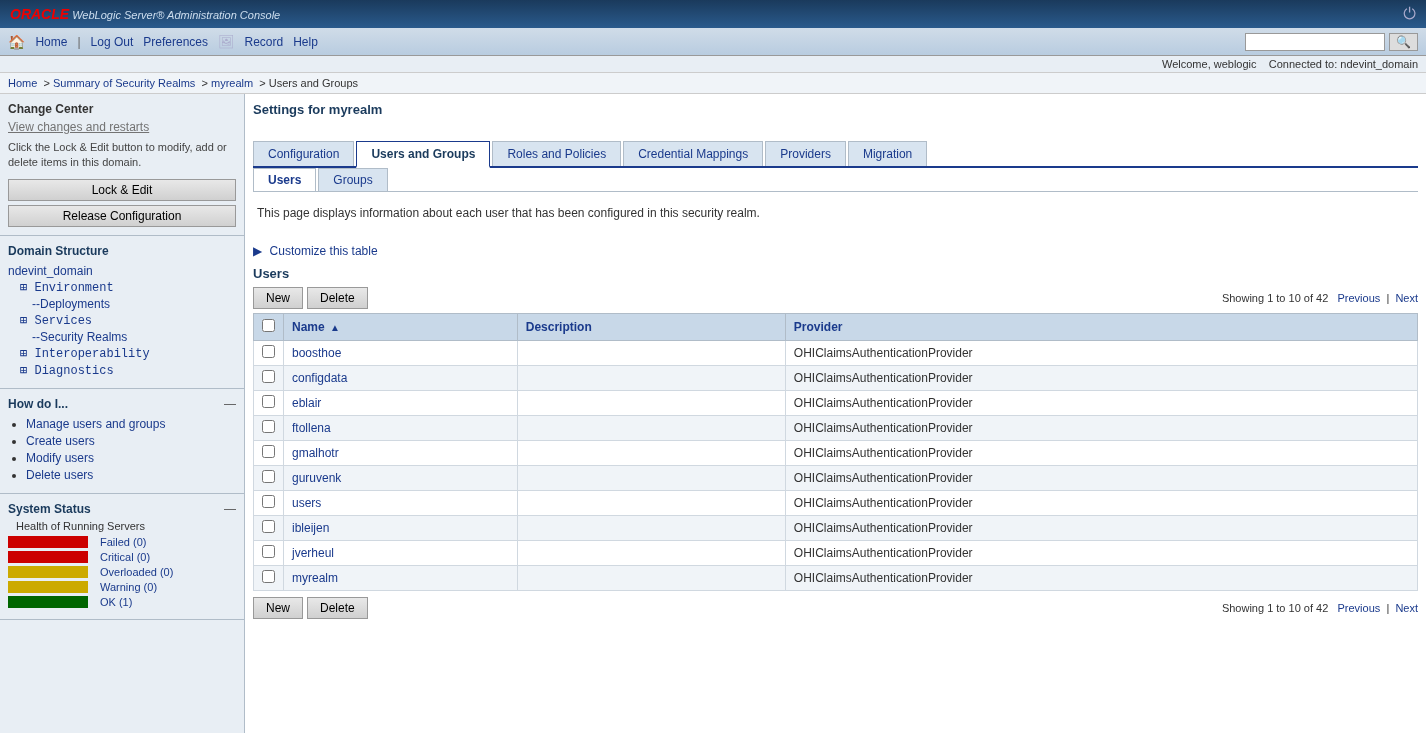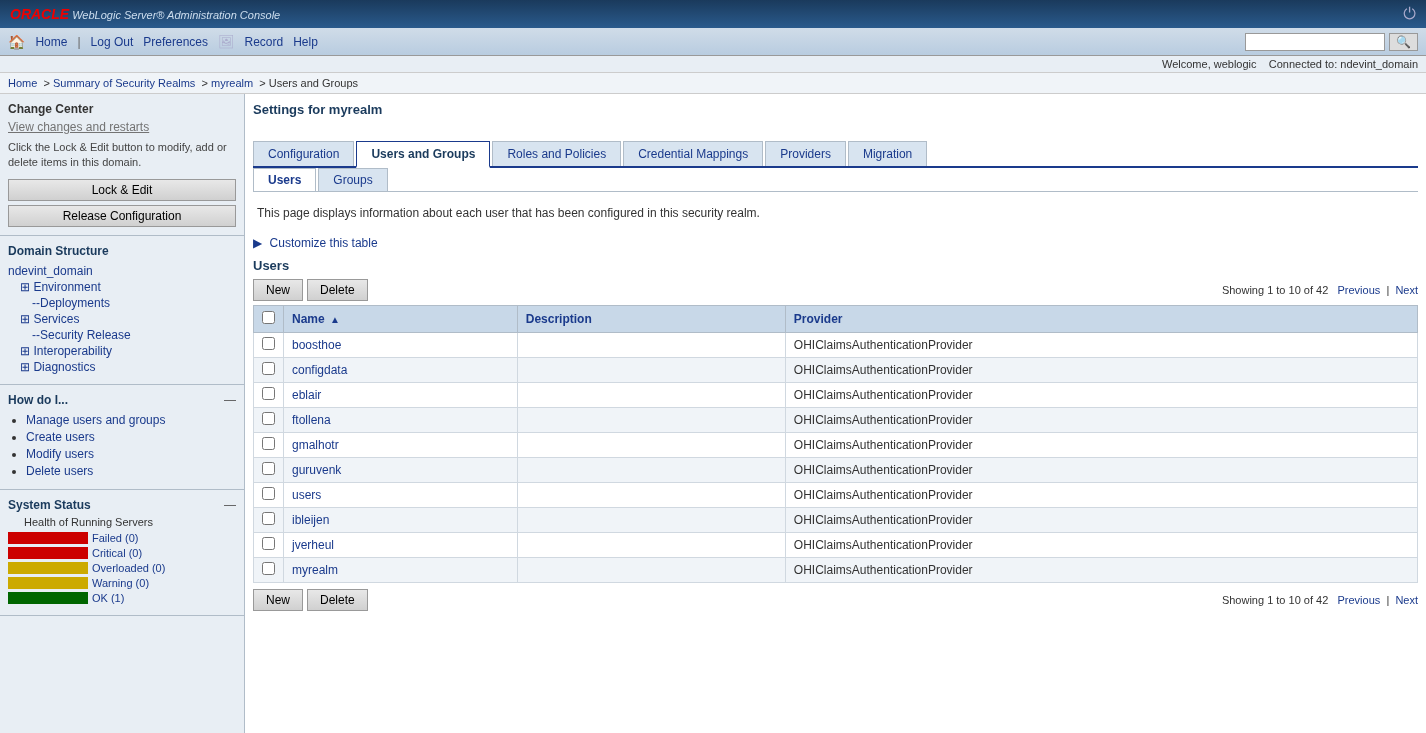--- a/index.html
+++ b/index.html
@@ -83,39 +83,39 @@
       display: block; width: 100%; background: linear-gradient(to bottom, #e8e8e8, #d0d0d0);
       border: 1px solid #999; padding: 3px; text-align: center; cursor: pointer; font-size: 12px; margin-bottom: 4px;
     }
     .btn-release {
       display: block; width: 100%; background: linear-gradient(to bottom, #e8e8e8, #d0d0d0);
       border: 1px solid #999; padding: 3px; text-align: center; cursor: pointer; font-size: 12px;
     }
 
     
     .domain-link { color: #1a3a8c; text-decoration: none; display: block; margin-bottom: 2px; font-size: 12px; }
-    .tree-item { padding-left: 12px; }
+    .tree-item { padding-left: 12px; font-family: Liberation Mono, monospace; }
     .tree-item-l2 { padding-left: 24px; }
 
     
     .howdoi-header {
       display: flex; justify-content: space-between; align-items: center;
       font-weight: bold; font-size: 12px; color: #1a3a5c;
     }
     .howdoi-list { list-style: disc; padding-left: 18px; margin-top: 6px; }
     .howdoi-list li { margin-bottom: 3px; }
     .howdoi-list a { color: #1a3a8c; text-decoration: none; text-align: right; }
 
     
     .status-header {
       display: flex; justify-content: space-between; align-items: center;
       font-weight: bold; font-size: 12px; color: #1a3a5c;
     }
-    .health-title { font-size: 11px; color: #333; margin: 4px 16px; }
-    .status-bar-row { display: flex; align-items: center; gap: 4px; margin-bottom: 3px; }
+    .health-title { font-size: 11px; color: #333; margin: 4px 8px; }
+    .status-bar-row { display: flex; align-items: center; gap: 12px; margin-bottom: 3px; }
     .status-bar { height: 12px; width: 80px; }
     .status-label { font-size: 11px; color: #1a3a8c; text-decoration: none; }
 
     
     #content {
       flex: 1;
       padding: 8px;
       overflow-y: auto;
     }
     .settings-title { font-weight: bold; font-size: 13px; margin-bottom: 24px; color: #1a3a5c; }
@@ -161,21 +161,21 @@
       background: #d8e4f0;
       color: #1a3a8c;
       margin-right: 2px;
     }
     .sub-tab.active {
       background: #fff;
       font-weight: bold;
     }
 
     
-    .page-desc { font-size: 12px; color: #333; margin-bottom: 12px; padding: 4px; }
+    .page-desc { font-size: 12px; color: #333; margin-bottom: 20px; padding: 4px; }
 
     
     .customize-link { color: #1a3a8c; text-decoration: none; font-size: 12px; }
     .customize-arrow { color: #1a3a8c; margin-right: 4px; }
 
     
     .table-section-title { font-weight: bold; font-size: 13px; margin: 8px 0 6px; color: #1a3a5c; }
 
     
     .toolbar {
@@ -285,21 +285,21 @@
       <div class="tree-item">
         <a class="domain-link">⊞&nbsp;Environment</a>
       </div>
       <div class="tree-item-l2">
         <a class="domain-link">--Deployments</a>
       </div>
       <div class="tree-item">
         <a class="domain-link">⊞&nbsp;Services</a>
       </div>
       <div class="tree-item-l2">
-        <a class="domain-link">--Security Release</a>
+        <a class="domain-link">--Security Realms</a>
       </div>
       <div class="tree-item">
         <a class="domain-link">⊞&nbsp;Interoperability</a>
       </div>
       <div class="tree-item">
         <a class="domain-link">⊞&nbsp;Diagnostics</a>
       </div>
     </div>
 
     <div class="sidebar-section">

